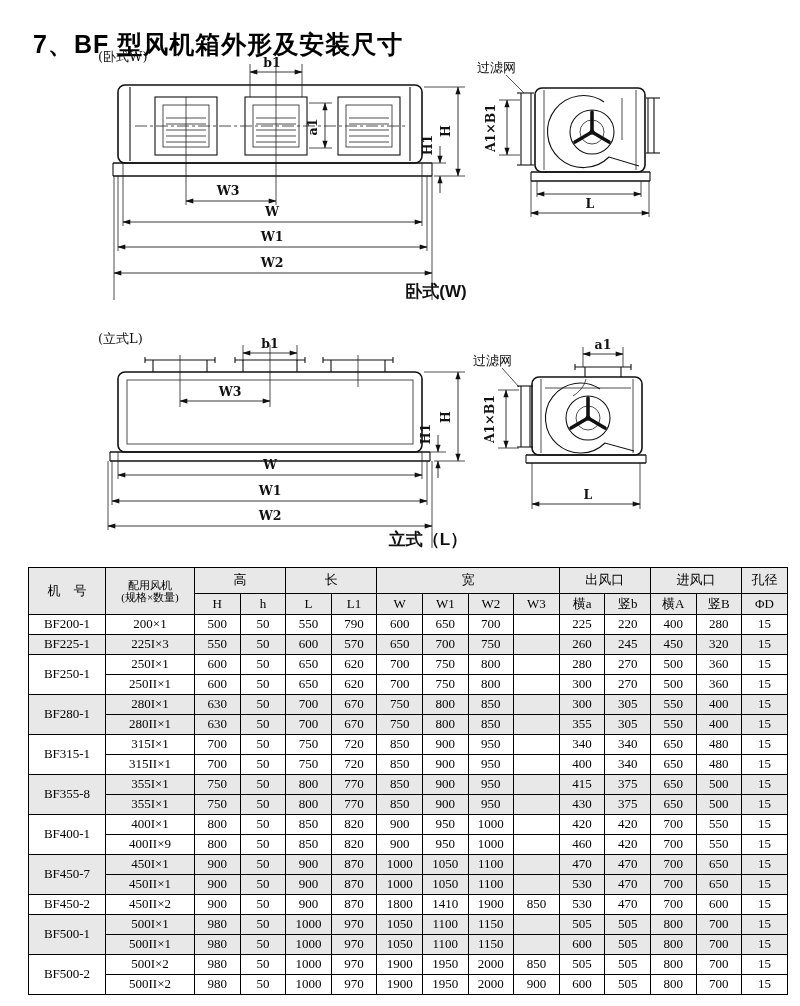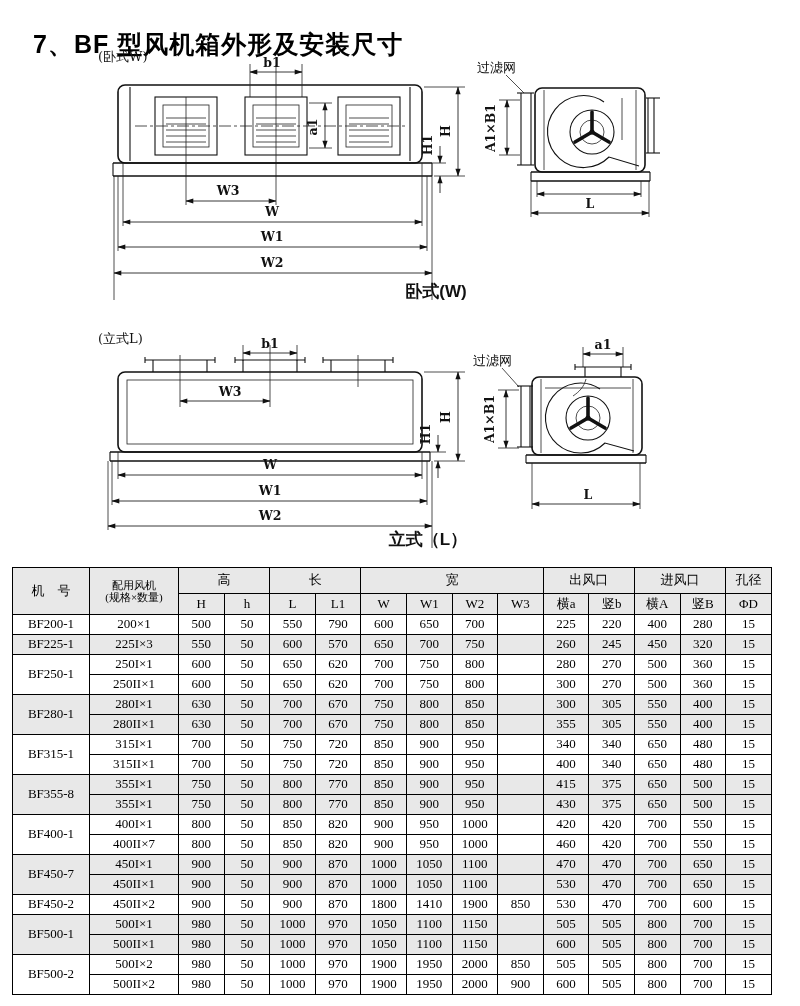--- a/index.html
+++ b/index.html
@@ -16,21 +16,21 @@
   .tn  { fill:none; stroke:#222; stroke-width:0.8; }
   .dim { fill:none; stroke:#222; stroke-width:0.9; }
   .cl  { fill:none; stroke:#222; stroke-width:0.8; stroke-dasharray:12 3 3 3; }
   .blade { stroke:#111; stroke-width:3.6; stroke-linecap:round; }
   text { fill:#111; }
   .dtxt { font:600 12.5px "DejaVu Serif", serif; }
   .ctxt { font:13px "DejaVu Serif", serif; }
   .cap  { font:bold 17px "Liberation Sans", sans-serif; }
 
   
-  .dim-table { position:absolute; left:12px; top:567px; width:759px; border-collapse:collapse;
+  .dim-table { position:absolute; left:28px; top:567px; width:759px; border-collapse:collapse;
                table-layout:fixed; font-size:13px; color:#000; border:1.5px solid #000; }
   .dim-table th, .dim-table td { border:1px solid #000; text-align:center; vertical-align:middle;
                font-weight:normal; padding:0; line-height:1.1; white-space:nowrap; overflow:hidden; }
   .dim-table thead th { background:#e8e8e8; }
   .dim-table thead tr.grp th { height:26px; }
   .dim-table thead tr.sub th { height:21px; }
   .dim-table tbody td { height:20px; }
   .dim-table tr.shaded td { background:#e8e8e8; }
   .fan-hdr { font-size:11px; line-height:1.15; }
 </style>
@@ -550,21 +550,21 @@
           <td>950</td>
           <td>1000</td>
           <td></td>
           <td>420</td>
           <td>420</td>
           <td>700</td>
           <td>550</td>
           <td>15</td>
         </tr>
         <tr>
-          <td>400II×7</td>
+          <td>400II×9</td>
           <td>800</td>
           <td>50</td>
           <td>850</td>
           <td>820</td>
           <td>900</td>
           <td>950</td>
           <td>1000</td>
           <td></td>
           <td>460</td>
           <td>420</td>

